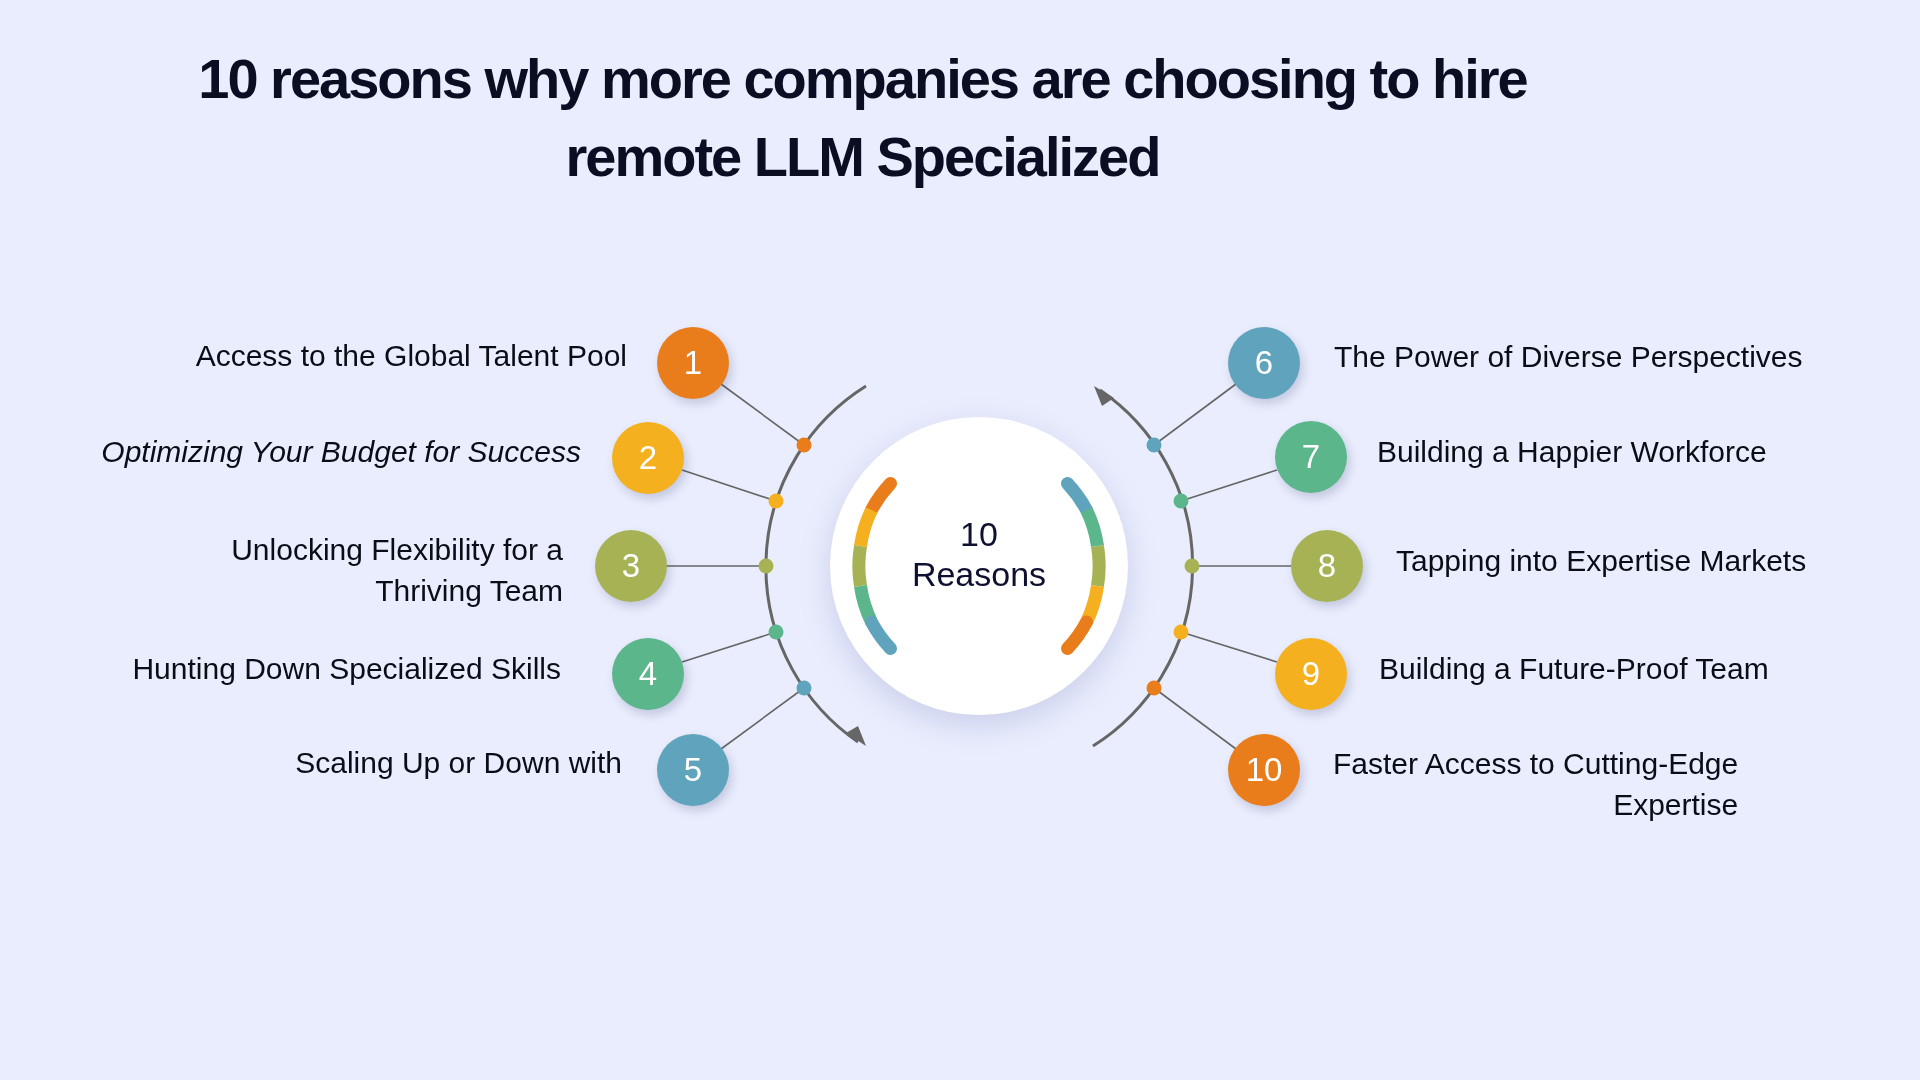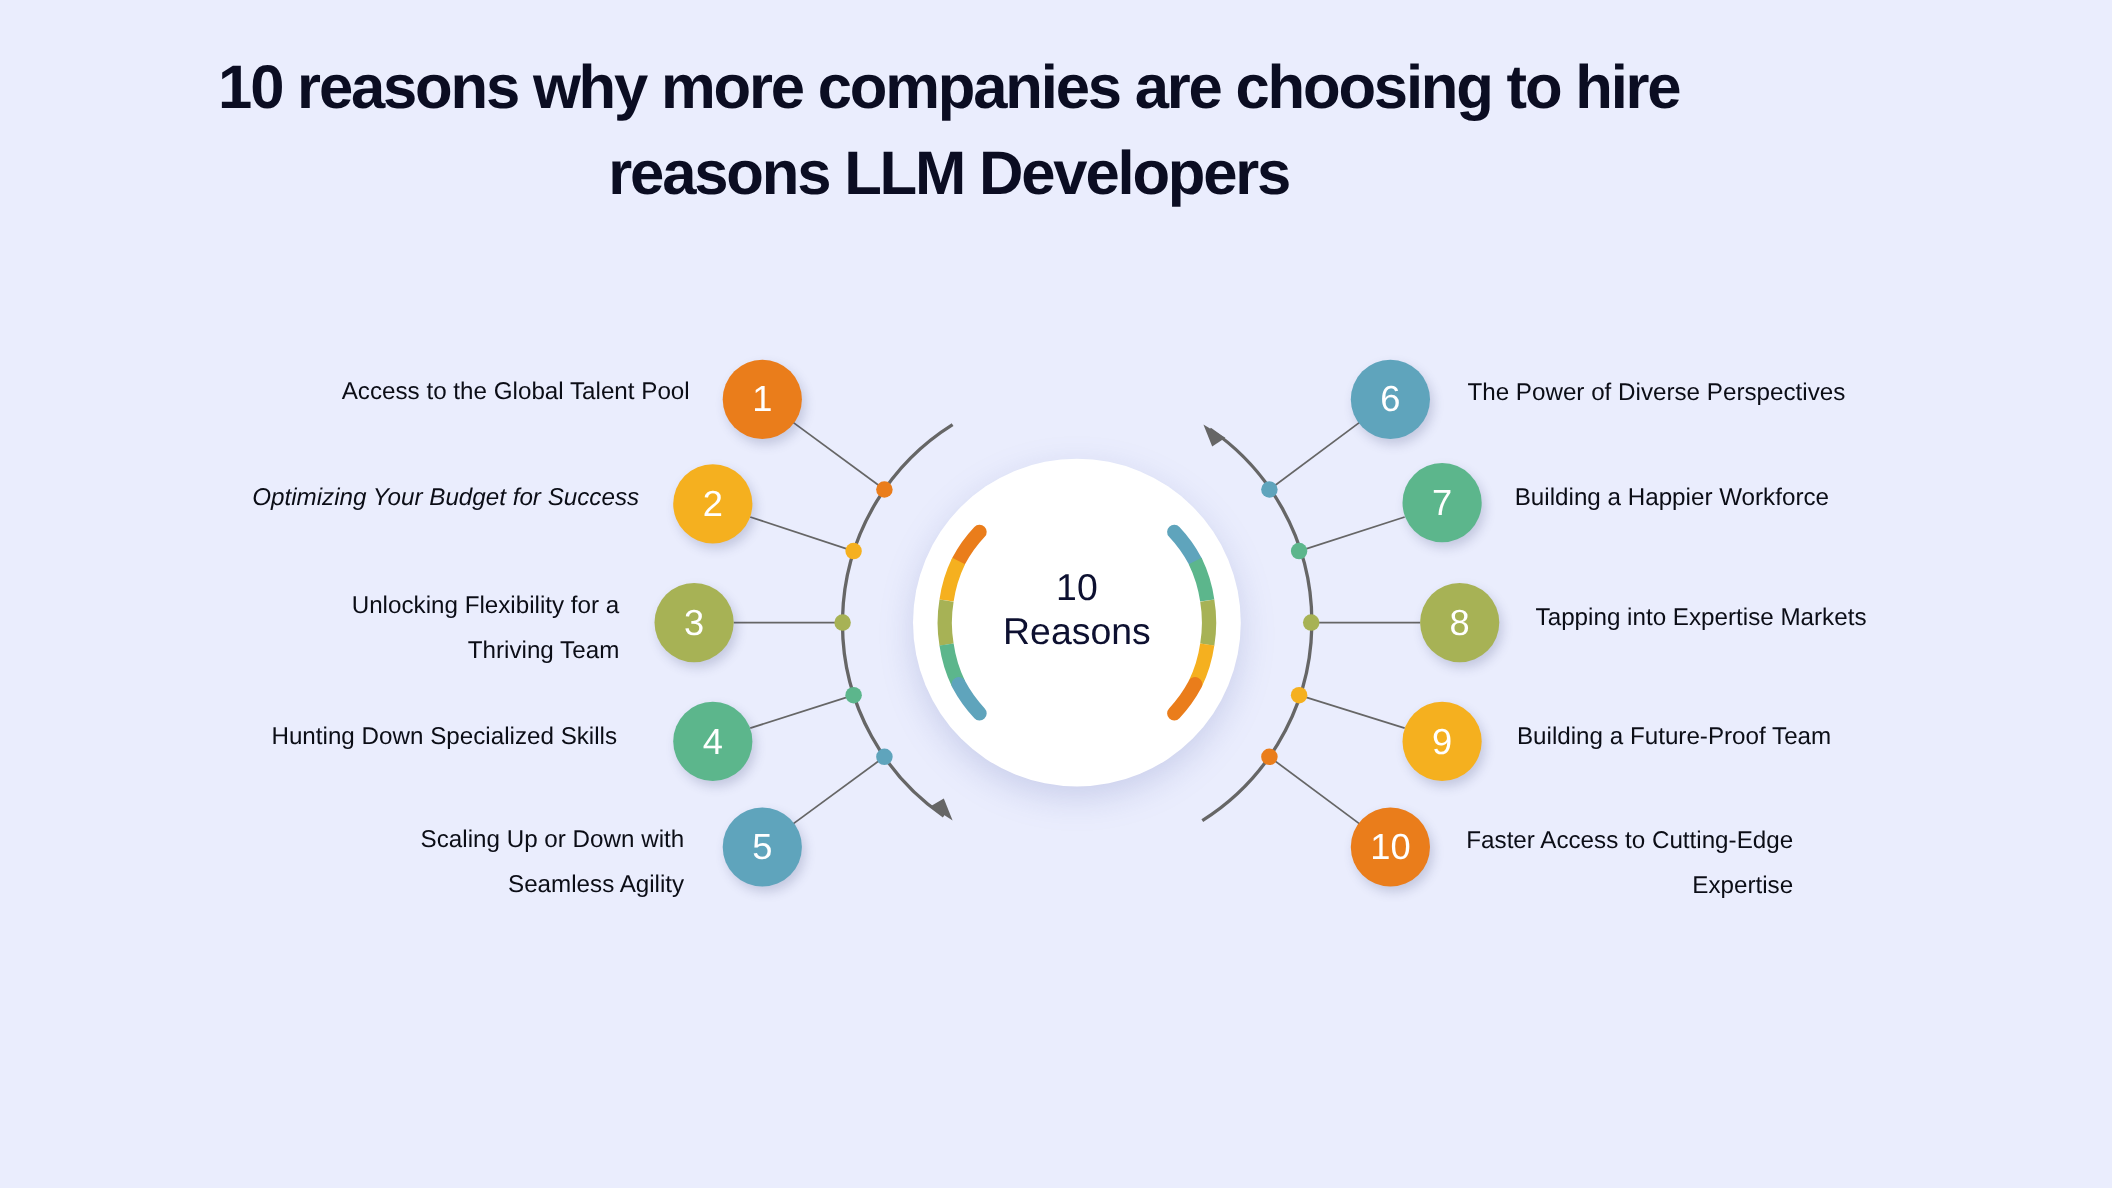--- a/index.html
+++ b/index.html
@@ -5,31 +5,31 @@
   * { margin:0; padding:0; box-sizing:border-box; }
   html, body { width:1920px; height:1080px; overflow:hidden; }
   body { background:#EAEDFD; font-family:"Liberation Sans", "DejaVu Sans", sans-serif; color:#0B0D1C; position:relative; }
   .title { position:absolute; left:0; top:40px; width:1725px; text-align:center; font-weight:bold; font-size:56px; line-height:78px; letter-spacing:-2px; color:#0B0D22; }
   .title span { display:block; }
   svg.connectors { position:absolute; left:0; top:0; width:1920px; height:1080px; }
   .center-disc { position:absolute; left:830px; top:417px; width:298px; height:298px; border-radius:50%; background:#ffffff; box-shadow:0 10px 30px rgba(120,130,190,0.28); }
   .center-label { position:absolute; left:879px; top:514px; width:200px; text-align:center; font-size:34px; line-height:40px; color:#0D1030; }
   .center-label span { display:block; }
   .badge { position:absolute; width:72px; height:72px; border-radius:50%; color:#fff; font-size:33px; line-height:72px; text-align:center; box-shadow:3px 5px 10px rgba(60,70,120,0.22); }
-  .label { position:absolute; font-size:22px; line-height:41px; color:#0B0D16; white-space:nowrap; }
+  .label { position:absolute; font-size:30px; line-height:41px; color:#0B0D16; white-space:nowrap; }
   .label span { display:block; }
   .label.left { text-align:right; }
   .label.right { text-align:left; }
 </style>
 </head>
 <body>
 
 <div class="title">
   <span>10 reasons why more companies are choosing to hire</span>
-  <span>reasons LLM Developers</span>
+  <span>remote LLM Specialized</span>
 </div>
 
 <svg class="connectors" viewBox="0 0 1920 1080">
   <defs>
     <marker id="arrowhead" markerWidth="10" markerHeight="10" refX="5" refY="5" orient="auto" markerUnits="userSpaceOnUse">
       <path d="M0,0 L10,5 L0,10 z" fill="#666666"></path>
     </marker>
   </defs>
 
   <path d="M866,386 A213,213 0 0,0 858,742" fill="none" stroke="#666666" stroke-width="3"></path>
@@ -105,21 +105,20 @@
 </div>
 <div class="label left" style="right:1357px;top:529px;margin-left:32px;">
   <span>Unlocking Flexibility for a</span>
   <span>Thriving Team</span>
 </div>
 <div class="label left" style="right:1359px;top:648px;">
   <span>Hunting Down Specialized Skills</span>
 </div>
 <div class="label left" style="right:1298px;top:742px;">
   <span>Scaling Up or Down with</span>
-  <span>Seamless Agility</span>
 </div>
 
 <div class="label right" style="left:1334px;top:336px;">
   <span>The Power of Diverse Perspectives</span>
 </div>
 <div class="label right" style="left:1377px;top:431px;">
   <span>Building a Happier Workforce</span>
 </div>
 <div class="label right" style="left:1396px;top:540px;">
   <span>Tapping into Expertise Markets</span>

